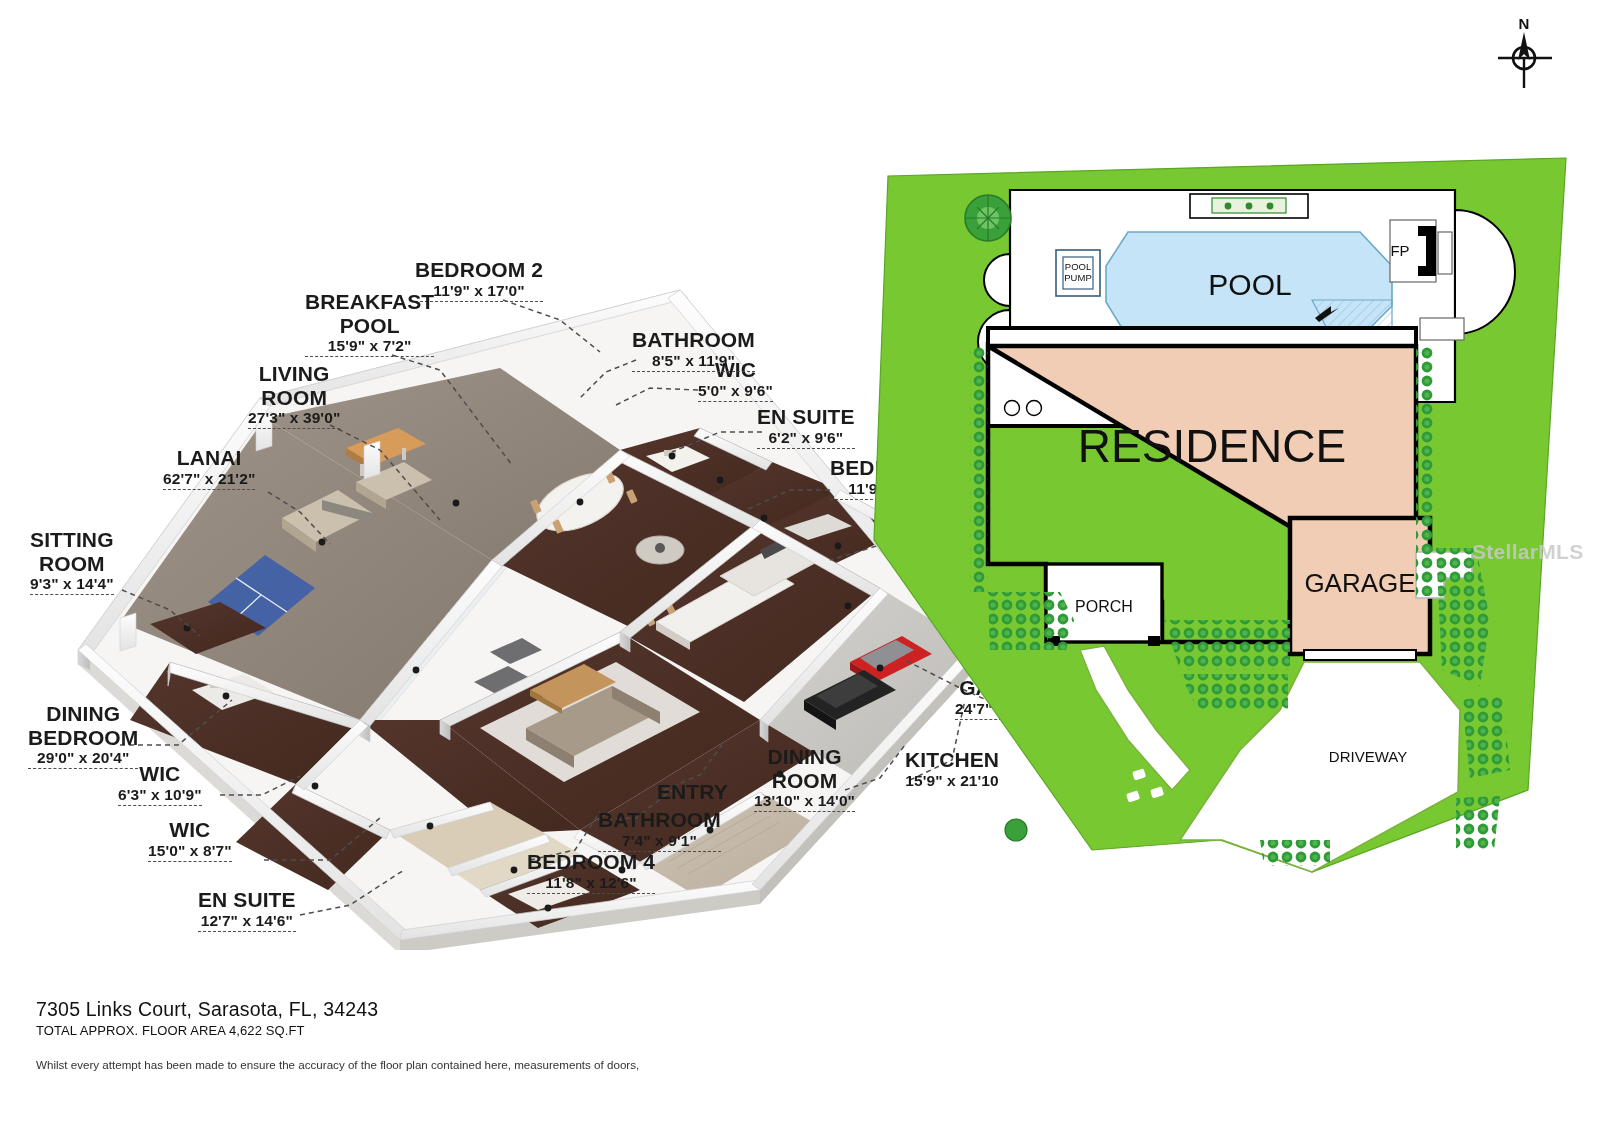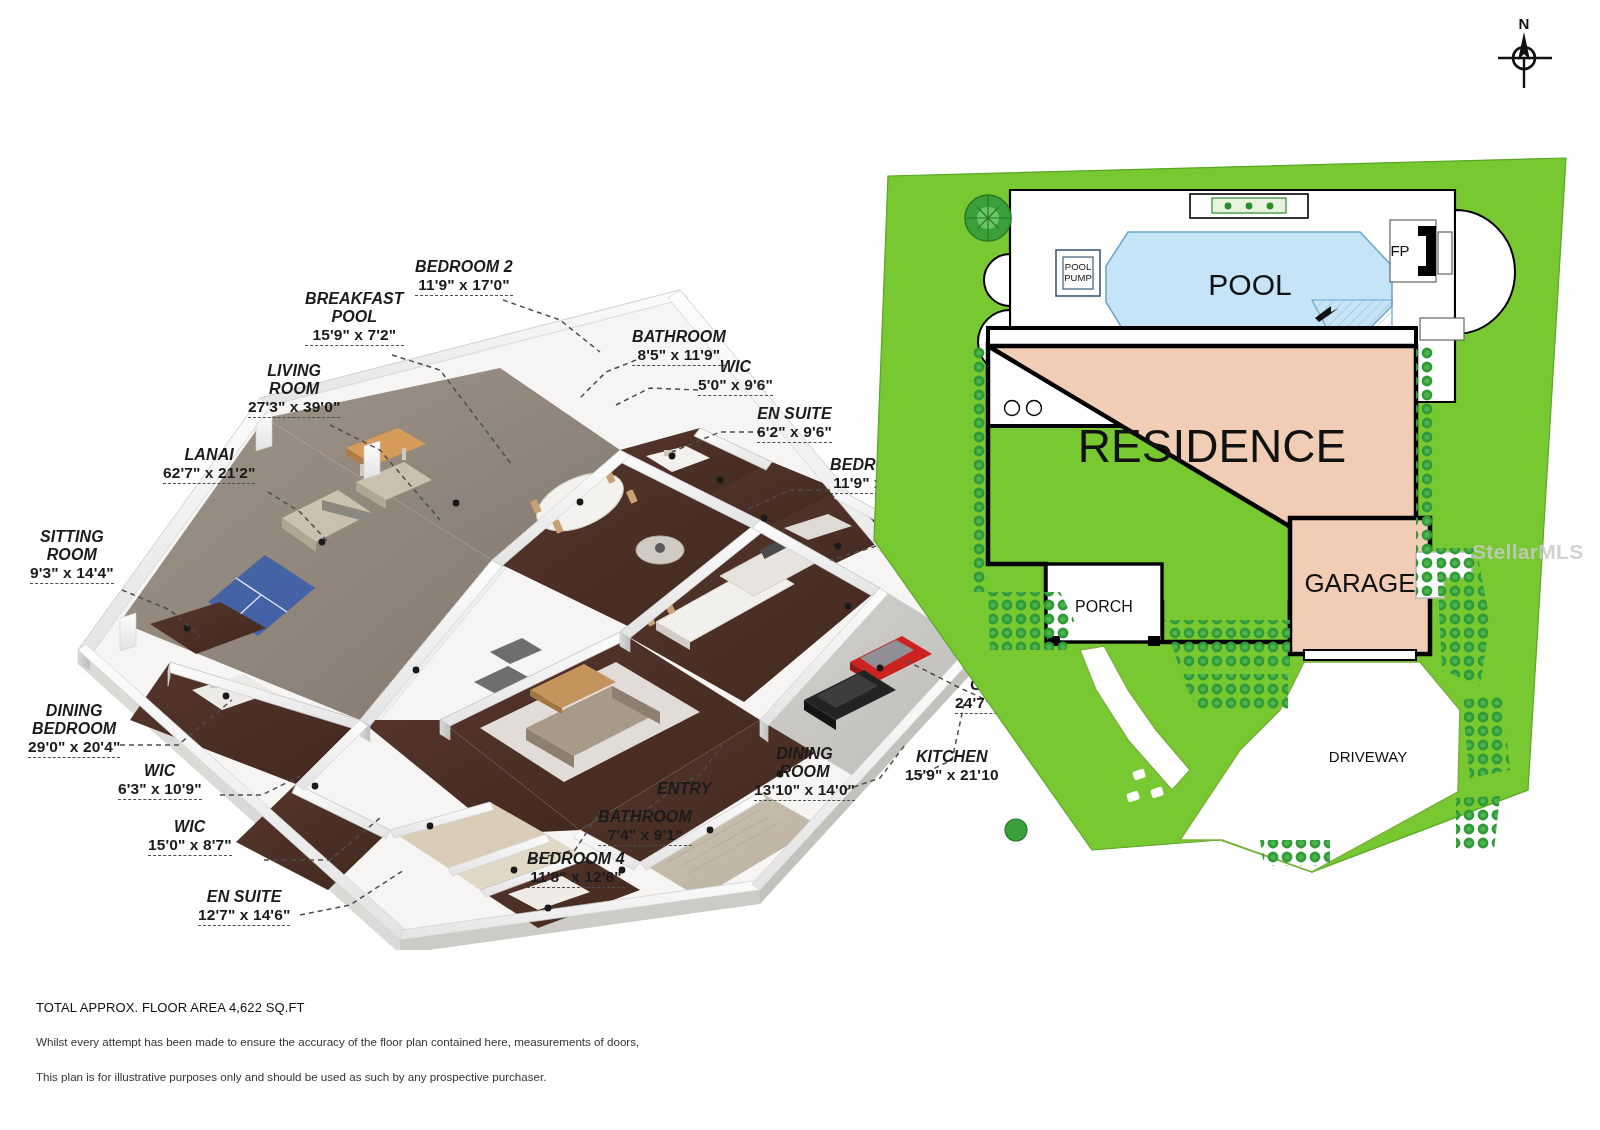--- a/index.html
+++ b/index.html
@@ -5,21 +5,21 @@
   html,body{margin:0;padding:0;background:#ffffff;}
   body{width:1600px;height:1130px;position:relative;overflow:hidden;
        font-family:"Liberation Sans","DejaVu Sans",sans-serif;color:#1a1a1a;}
 
   #page{position:absolute;inset:0;background:#ffffff;}
 
   
   .rlabel{position:absolute;text-align:center;line-height:1.12;
           font-weight:700;letter-spacing:.1px;color:#1b1b1b;
           white-space:nowrap;}
-  .rlabel .nm{display:block;font-size:16px;font-style:italic;}
+  .rlabel .nm{display:block;font-size:21px;}
   .rlabel .dim{display:block;font-size:15.5px;}
   .rlabel .dim::after{content:"";display:block;border-bottom:1.6px dashed #4d4d4d;
       margin-top:2px;}
   .rlabel.nodash .dim::after{display:none;}
 
   
   #plan3d{position:absolute;left:60px;top:250px;width:960px;height:700px;}
   #plan3dsvg{position:absolute;left:0;top:0;}
 
   
@@ -547,18 +547,18 @@
         <circle cx="128" cy="68" r="11" fill="#79d06f" opacity=".8"></circle>
         <path d="M117,57 L139,79 M139,57 L117,79 M128,45 L128,91 M105,68 L151,68" stroke="#2a7a2a" stroke-width="1.2" fill="none"></path>
       </g>
       <circle cx="156" cy="680" r="11" fill="#3aa03a" stroke="#2a7a2a" stroke-width="1.2"></circle>
     </svg>
   </div>
 
   <div id="wm">StellarMLS</div>
 
   <div id="footer">
+    <div id="addr">7305 Links Court, Sarasota, FL, 34243</div>
     <div id="area">TOTAL APPROX. FLOOR AREA 4,622 SQ.FT</div>
     <div class="disc">Whilst every attempt has been made to ensure the accuracy of the floor plan contained here, measurements of doors,</div>
-    <div class="disc">This plan is for illustrative purposes only and should be used as such by any prospective purchaser.</div>
   </div>
 
 </div>
 
 </body></html>

